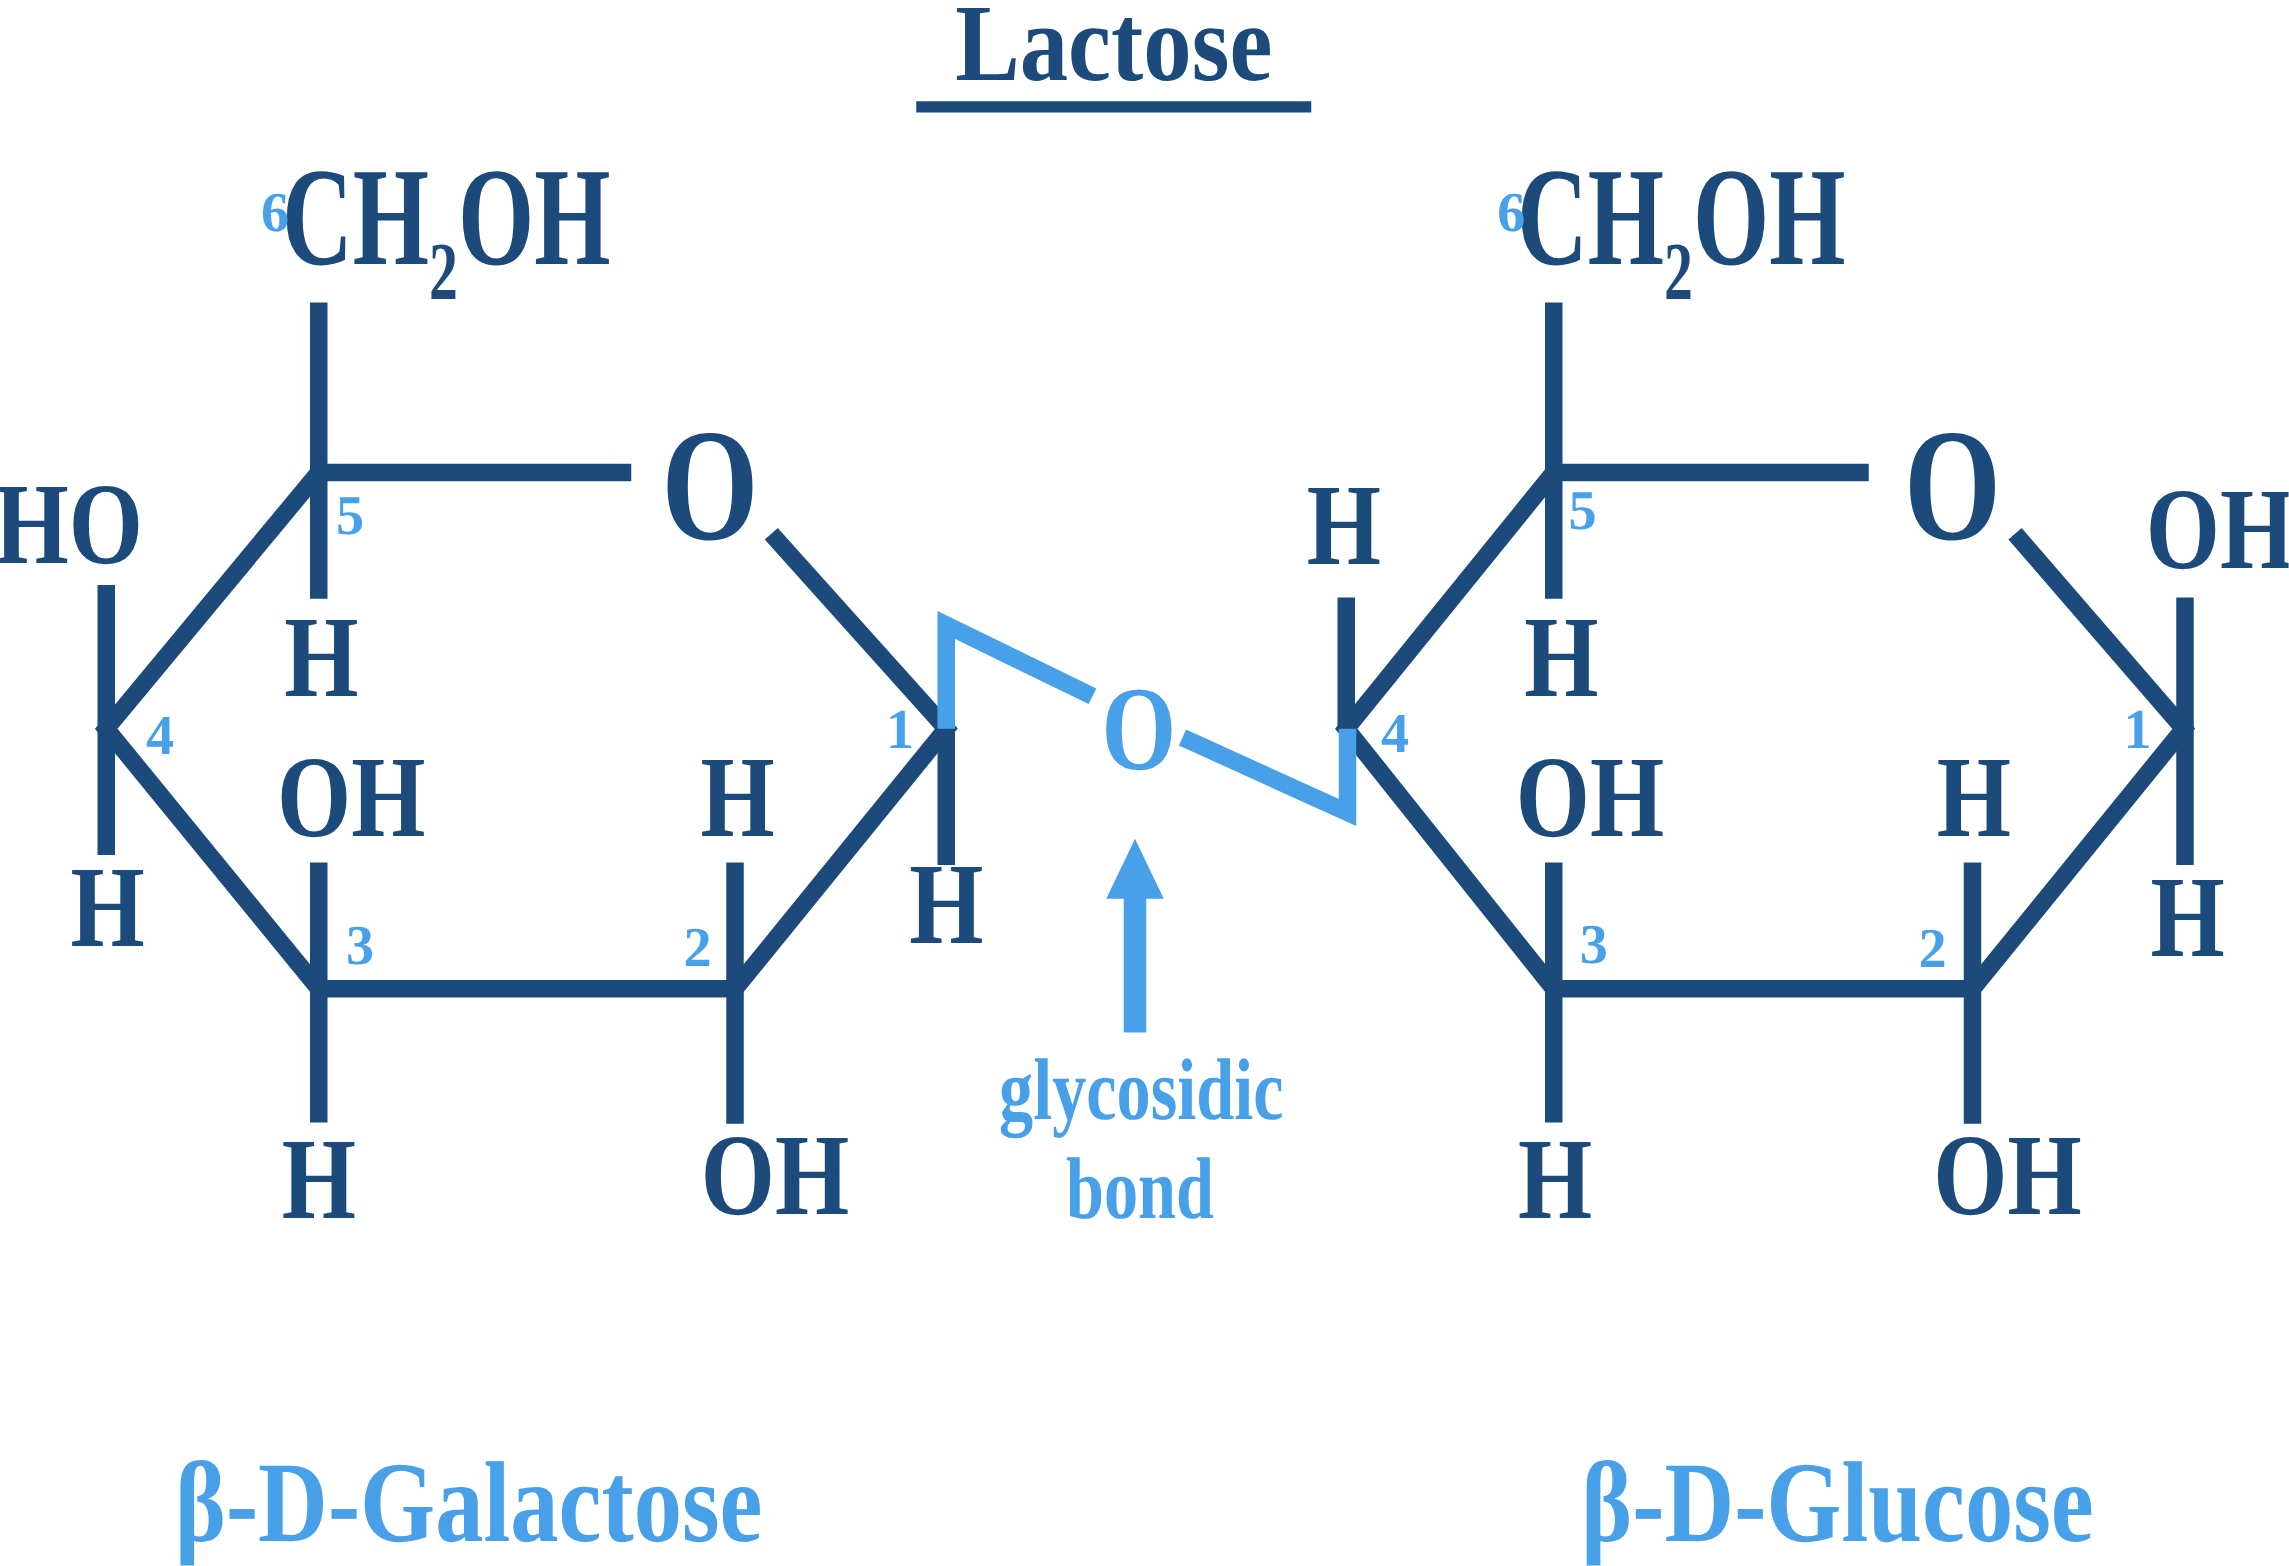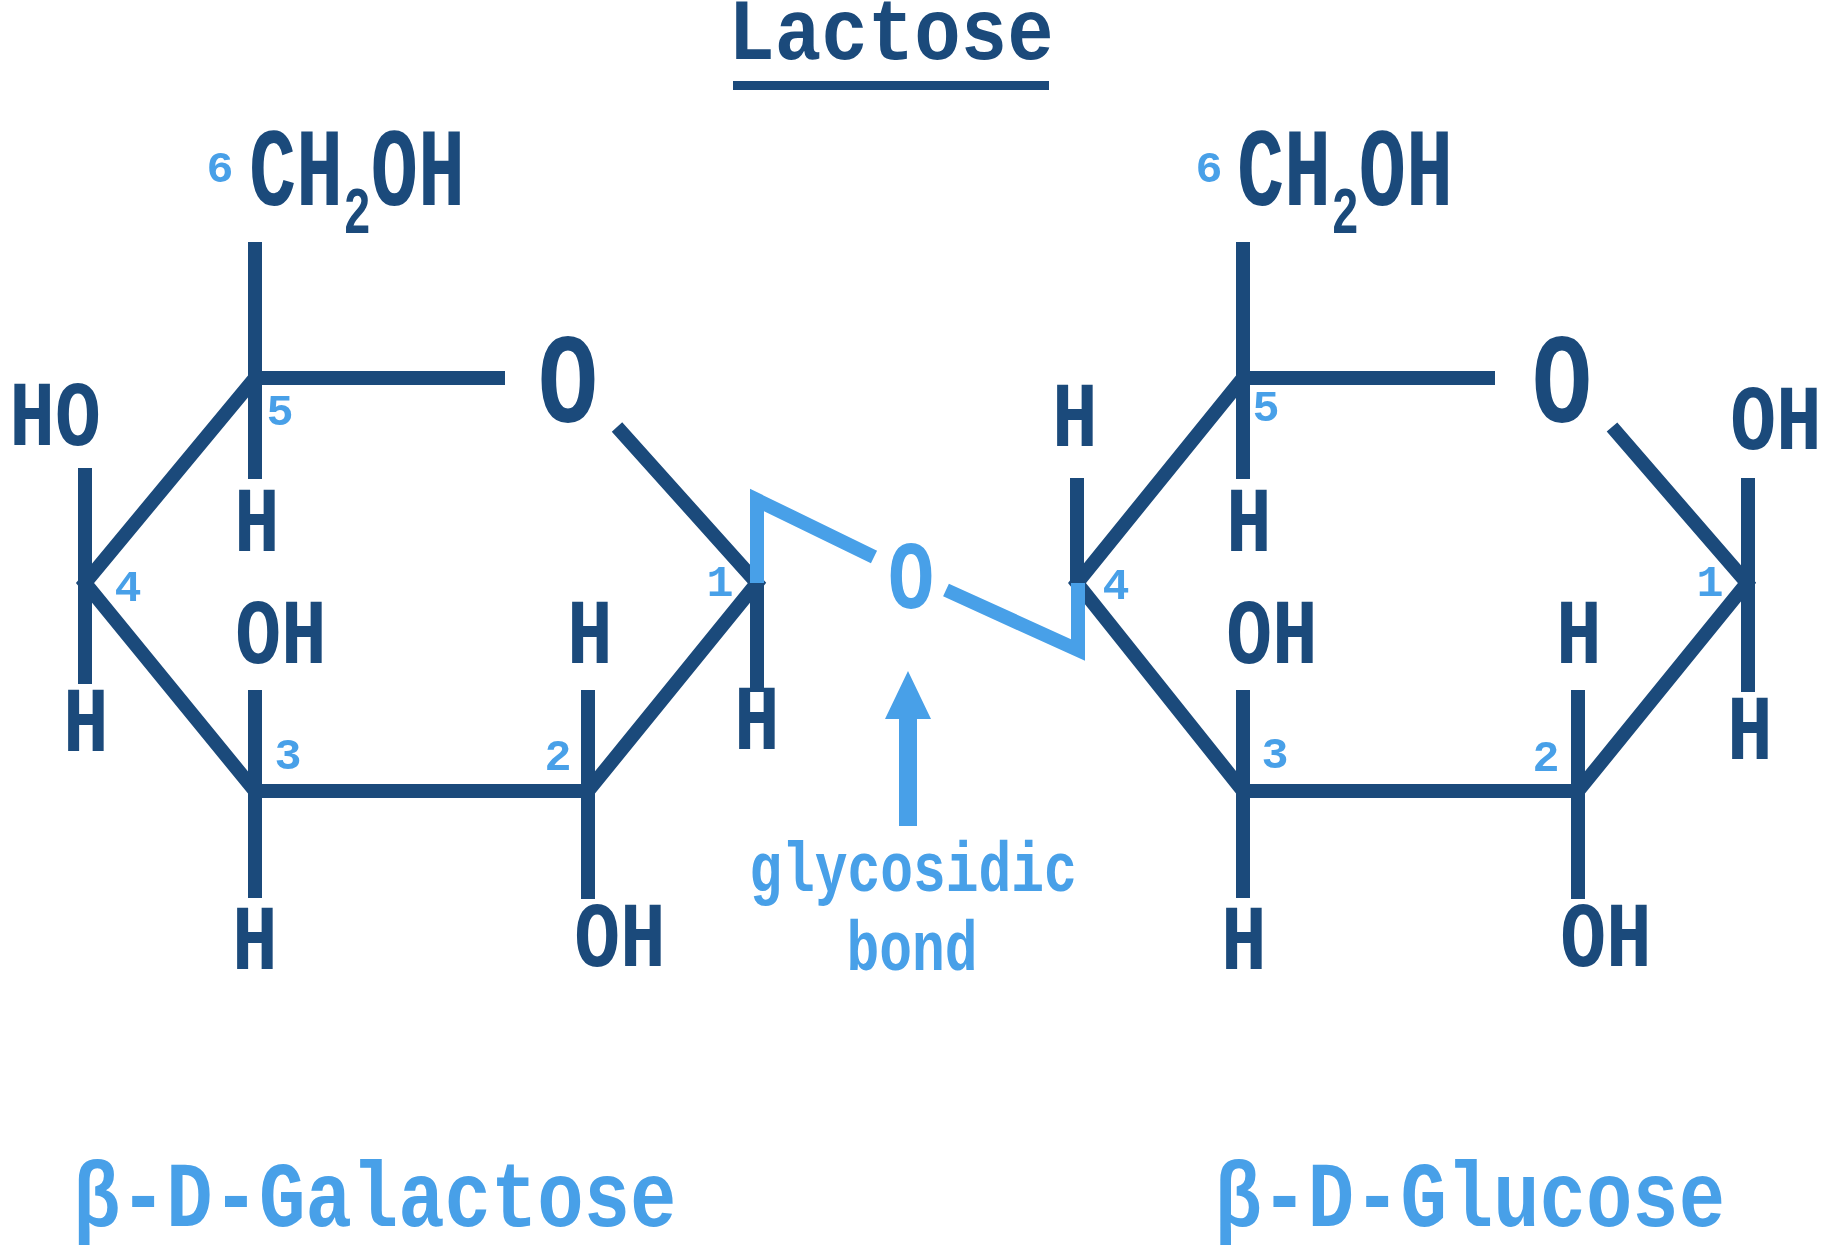--- a/index.html
+++ b/index.html
@@ -6,21 +6,21 @@
     margin: 0;
     padding: 0;
     background: #ffffff;
   }
   .stage {
     position: relative;
     width: 1831px;
     height: 1253px;
     background: #ffffff;
     overflow: hidden;
-    font-family: Liberation Mono, monospace;
+    font-family: Liberation Serif, serif;
   }
   svg.art {
     position: absolute;
     left: 0;
     top: 0;
   }
   .bond {
     fill: none;
     stroke: var(--navy, #1b4a7b);
     stroke-width: 14;

